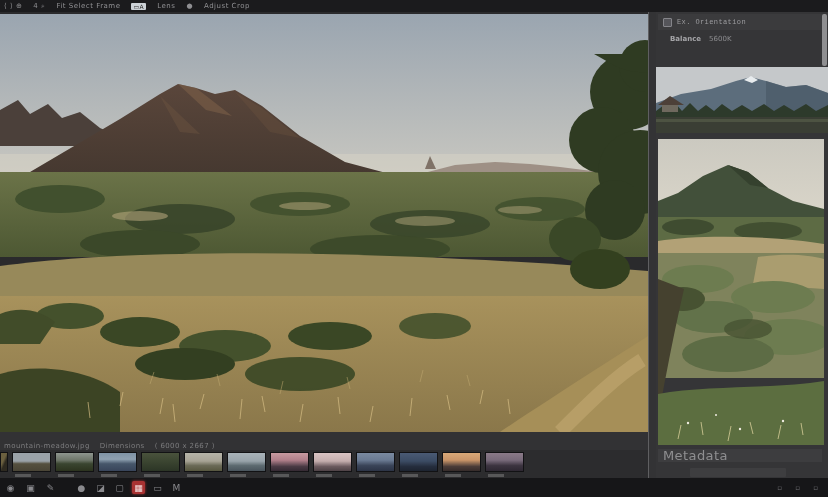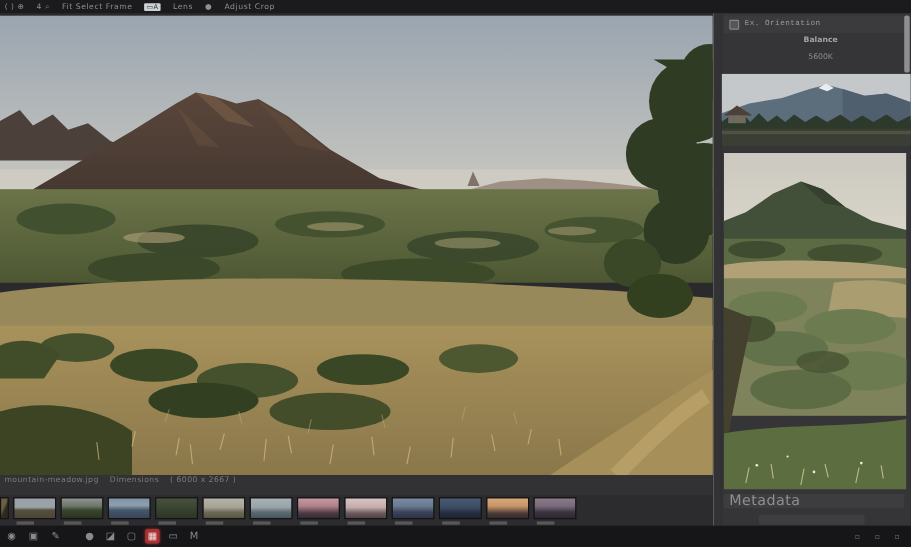--- a/index.html
+++ b/index.html
@@ -19,42 +19,42 @@
   .middle { position:absolute; left:0; top:12px; width:828px; height:466px; display:flex; }
   .left-col { width:648px; height:466px; background:#2a2a2c; position:relative; }
   .divider { width:8px; height:466px; background:#333335; border-left:1px solid #5f5f61; }
   .right-panel { width:172px; height:466px; background:#353537; position:relative; }
 
   .viewport { position:absolute; left:0; top:0; width:648px; height:420px;
               background:#2a2a2c; padding-top:2px; }
   .viewport svg { display:block; }
 
   .status-bar { position:absolute; left:0; top:420px; width:648px; height:18px;
-                background:#323234; display:flex; align-items:flex-start; gap:10px;
+                background:#323234; display:flex; align-items:flex-end; gap:10px;
                 padding-left:4px; }
   .status-bar span { font-size:7px; color:#7c7c7e; letter-spacing:.4px; }
 
   .filmstrip { position:absolute; left:0; top:438px; width:648px; height:28px;
                background:#2c2c2e; display:flex; align-items:flex-start;
                padding-top:2px; gap:4px; }
   .thumb { width:39px; height:20px; border:1px solid #121214; flex:0 0 auto;
            position:relative; }
   .thumb.partial { width:8px; }
   .thumb .cap { position:absolute; left:2px; top:21px; width:16px; height:3px;
                 background:#9a9a9c; opacity:.4; }
 
   
   .meta-row { margin:2px 2px 0 2px; height:16px; background:#3b3b3d;
               display:flex; align-items:center; gap:5px; padding:0 5px; }
   .meta-row .ric { width:9px; height:9px; border:1px solid #85858a;
                    border-radius:1px; background:#55555a; flex:0 0 auto; }
   .meta-row .rlabel { font-size:7px; color:#9c9c9f; letter-spacing:.4px; flex:1 1 auto;font-family:Liberation Mono, monospace; }
   .meta-row .collapse { font-size:7px; color:#8c8c8f; }
   .meta-subrow { margin:2px 2px 0 10px; height:13px; display:flex; align-items:center;
-                 gap:8px; padding:0 4px;flex-direction:column; }
+                 gap:8px; padding:0 4px; }
   .meta-subrow .rlabel { font-size:7px; font-weight:bold; color:#a5a5a8; }
   .meta-subrow .rvalue { font-size:7px; color:#8c8c8f; }
 
   .panel-scrollbar { position:absolute; right:1px; top:2px; width:5px; height:52px;
                      background:#8f8f91; border-radius:2px; }
 
   .preview1 { position:absolute; left:0; top:55px; width:172px; height:66px; }
   .preview2 { position:absolute; left:2px; top:127px; width:166px; height:306px; }
 
   .metadata-bar { position:absolute; left:2px; top:437px; width:164px; height:13px;

